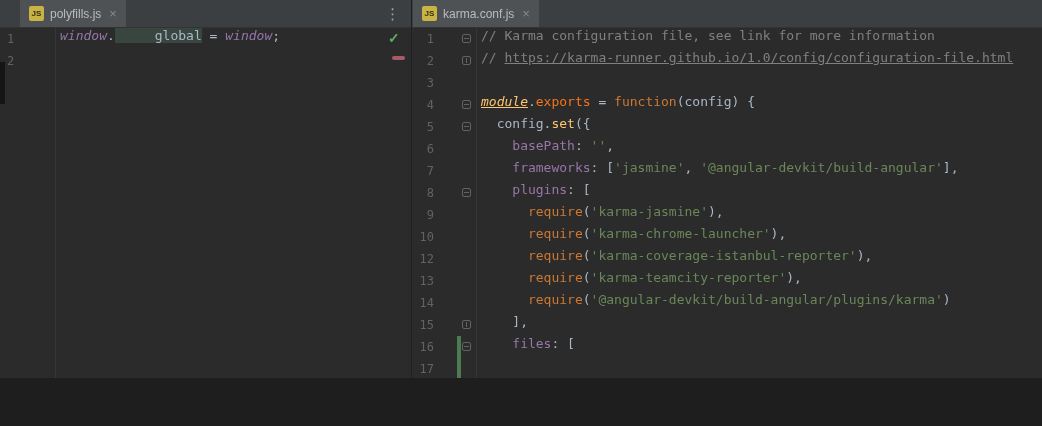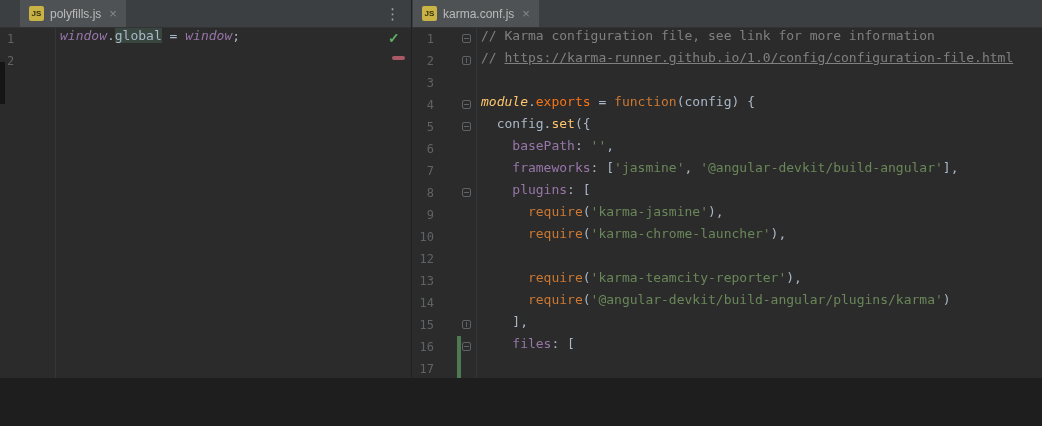--- a/index.html
+++ b/index.html
@@ -59,22 +59,22 @@
   
   .t-p  { color:#a9b7c6; }
   .t-c  { color:#808080; }
   .t-lk { color:#808080; text-decoration:underline; }
   .t-k  { color:#cc7832;text-align:center; }
   .t-s  { color:#6a8759; }
   .t-f  { color:#ffc66d; }
   .t-v  { color:#9876aa; }
   .t-g  { color:#9876aa; font-style:italic; }
   .t-ve { color:#f97316; }
-  .t-m  { color:#ffc66d; font-style:italic; }
-  .t-h  { color:#a9b7c6; background:#394640; }
+  .t-m  { color:#ffc66d; font-style:italic;text-decoration:underline; }
+  .t-h  { color:#a9b7c6; background:#394640;padding-left:40px; }
 
   
   .ok-check { position:absolute; left:388px; top:30px; color:#5fad65; font-size:14px; font-weight:bold; }
   .mod-marker { position:absolute; left:392px; top:56px; width:13px; height:4px; background:#aa5a66; border-radius:2px; }
   .black-strip { position:absolute; left:0; top:62px; width:5px; height:42px; background:#151515; }
 </style>
 </head>
 <body>
 
 <div class="screen">
@@ -173,20 +173,21 @@
           <span class="txt"><span class="t-p">      </span><span class="t-k">require</span><span class="t-p">(</span><span class="t-s">'karma-jasmine'</span><span class="t-p">),</span></span>
         </div>
         <div class="code-line">
           <span class="ln">10</span>
           <span class="icon-col"></span>
           <span class="txt"><span class="t-p">      </span><span class="t-k">require</span><span class="t-p">(</span><span class="t-s">'karma-chrome-launcher'</span><span class="t-p">),</span></span>
         </div>
         <div class="code-line">
           <span class="ln">12</span>
           <span class="icon-col"></span>
+          <span class="txt"><span class="t-p">      </span><span class="t-k">require</span><span class="t-p">(</span><span class="t-s">'karma-coverage-istanbul-reporter'</span><span class="t-p">),</span></span>
         </div>
         <div class="code-line">
           <span class="ln">13</span>
           <span class="icon-col"></span>
           <span class="txt"><span class="t-p">      </span><span class="t-k">require</span><span class="t-p">(</span><span class="t-s">'karma-teamcity-reporter'</span><span class="t-p">),</span></span>
         </div>
         <div class="code-line">
           <span class="ln">14</span>
           <span class="icon-col"></span>
           <span class="txt"><span class="t-p">      </span><span class="t-k">require</span><span class="t-p">(</span><span class="t-s">'@angular-devkit/build-angular/plugins/karma'</span><span class="t-p">)</span></span>

